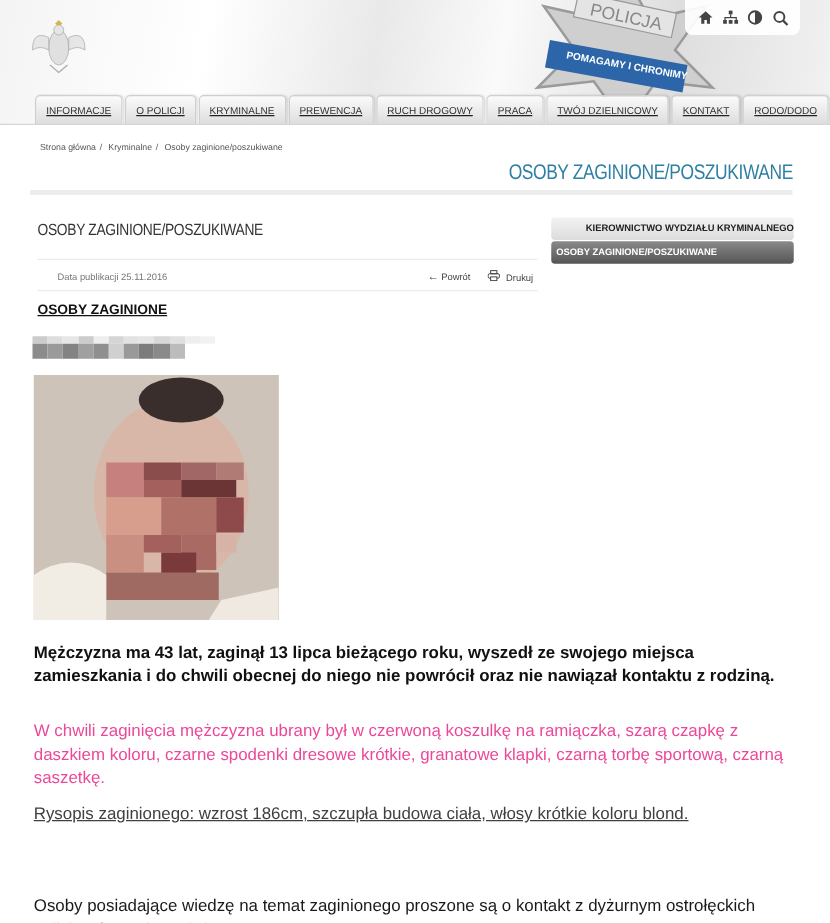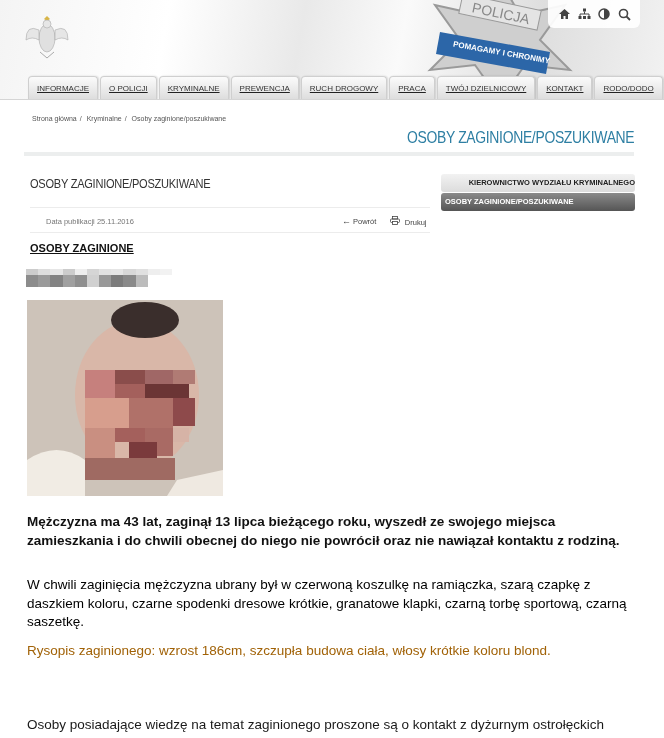--- a/index.html
+++ b/index.html
@@ -63,22 +63,22 @@
     position: absolute; left: 30px; top: 242px; font-weight: bold; font-size: 11px;
     text-decoration: underline; color: #111;
   }
   .redacted { position: absolute; left: 26px; top: 269px; width: 146px; height: 18px; display: grid;
     grid-template-columns: repeat(12, 1fr); grid-template-rows: 1fr 2fr; }
   .photo { position: absolute; left: 27px; top: 300px; width: 196px; height: 196px; overflow: hidden; background: #cdc3b9; }
 
   
   .body-text { position: absolute; left: 27px; width: 610px; font-size: 13.5px; line-height: 18.5px; color: #111; }
   .p1 { top: 513px; font-weight: bold; }
-  .p2 { top: 576px; color: #000000; }
-  .p3 { top: 642px; color: #a16207; }
+  .p2 { top: 576px; color: #ec4899; }
+  .p3 { top: 642px; color: #404040; text-decoration: underline; }
   .p4 { top: 672px; color: #1a1a1a; margin-top: 44px; }
 
   
   .side-item {
     position: absolute; left: 441px; width: 194px; height: 18px; padding-left: 4px;
     font-size: 7.5px; font-weight: bold; line-height: 18px; border-radius: 3px;
   }
   .side-1 { top: 174px; background: linear-gradient(#f2f2f2, #dcdcdc); color: #222; text-align: right; }
   .side-2 { top: 193px; background: linear-gradient(#8a8a8a, #555); color: #fff; }
 </style>

